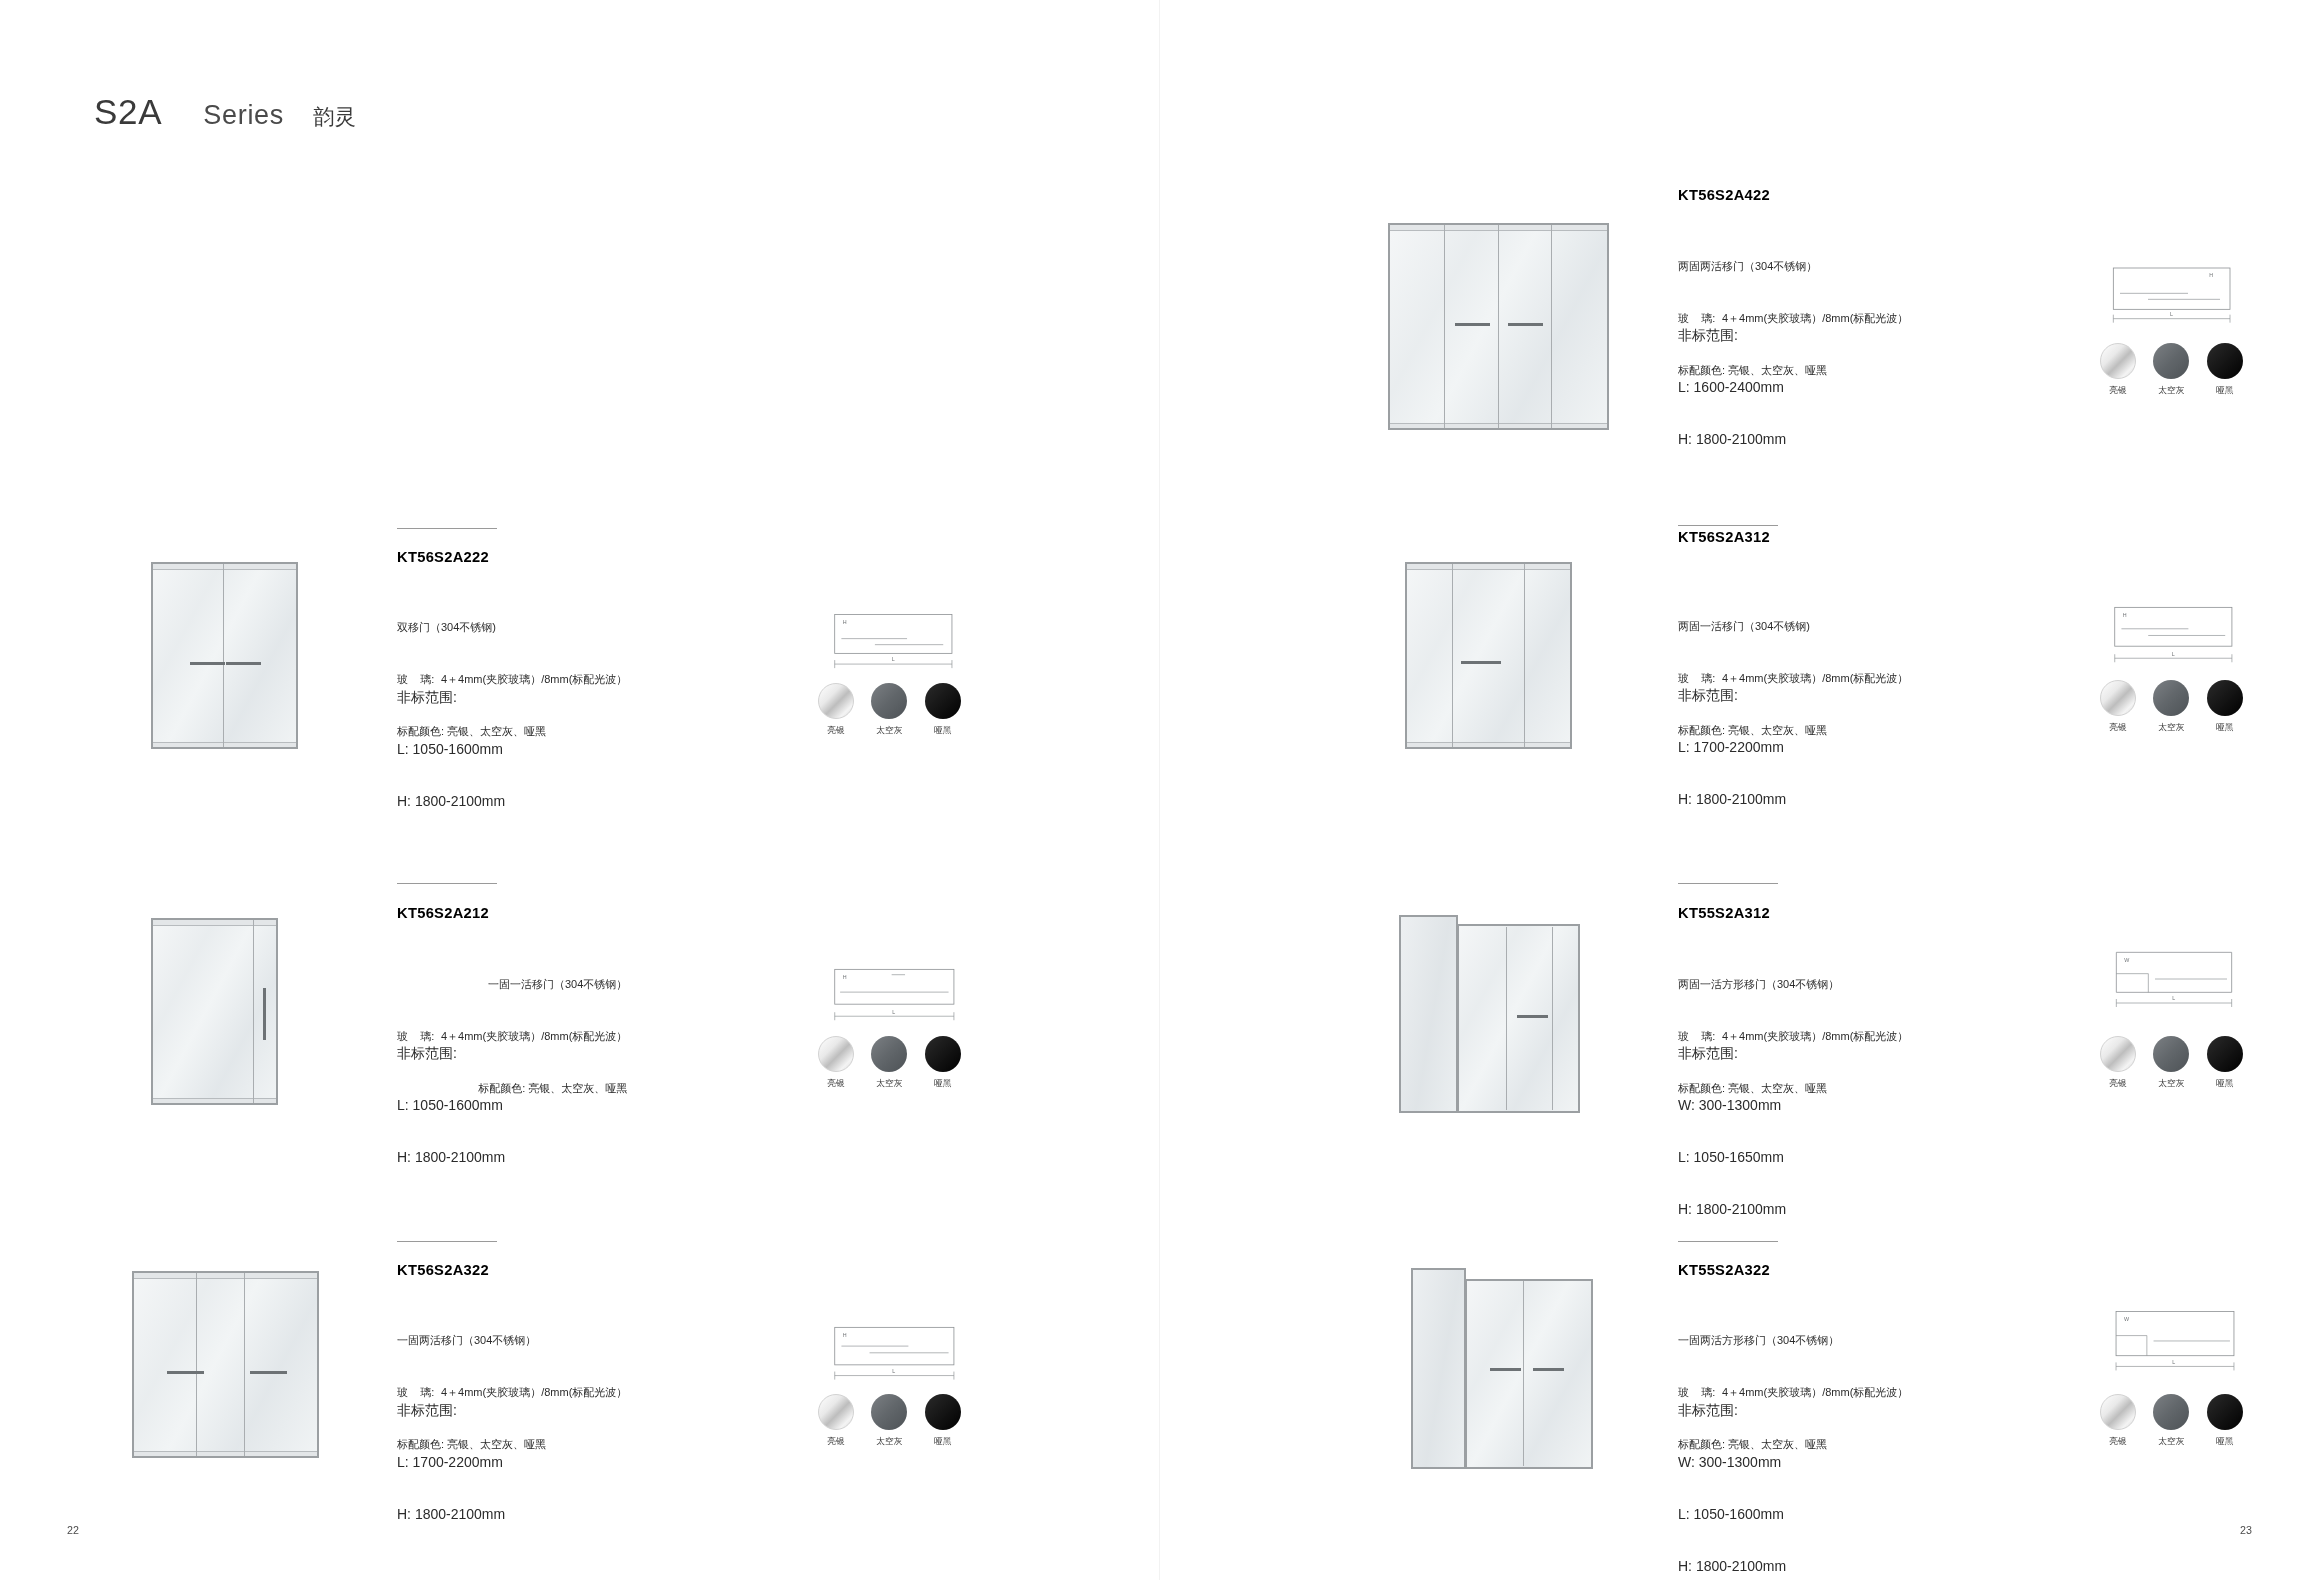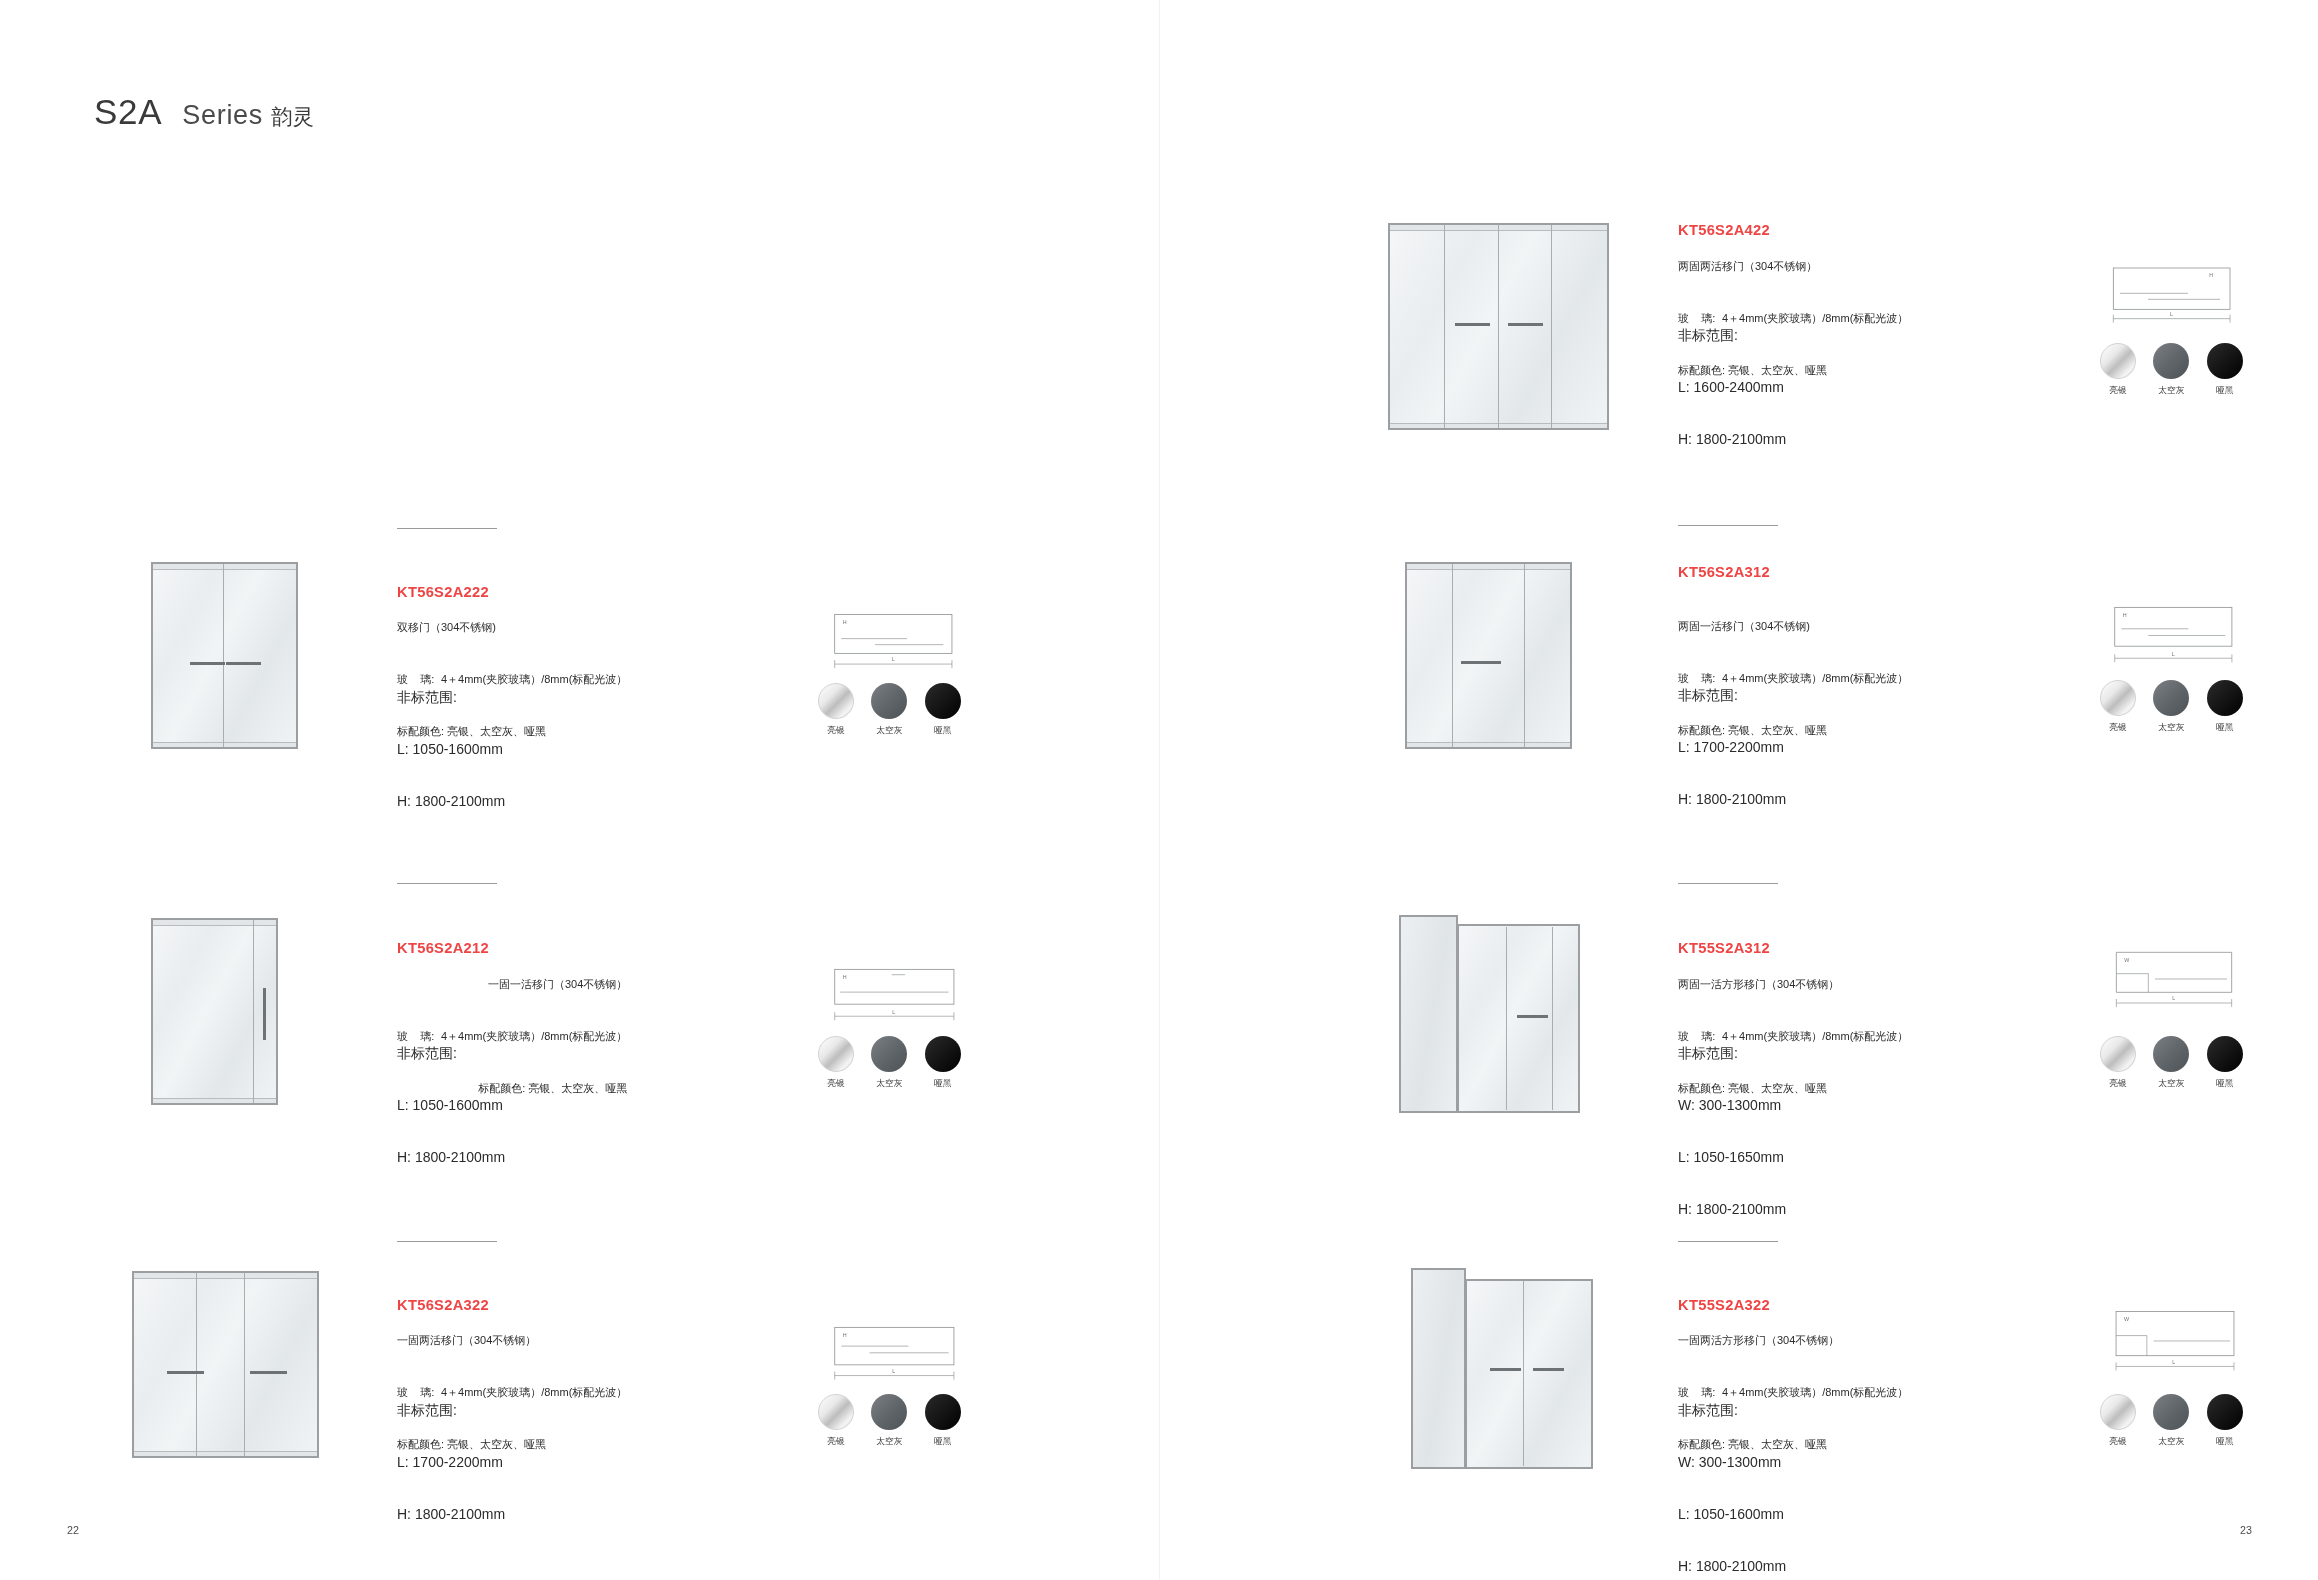--- a/index.html
+++ b/index.html
@@ -31,21 +31,21 @@
     background: #f2f2f2;
   }
 
   
   .series-header {
     position: absolute;
     left: 94px;
     top: 92px;
     display: flex;
     align-items: baseline;
-    gap: 4px;
+    gap: 25px;
     white-space: nowrap;
   }
   .series-code {
     font-size: 35px;
     font-weight: 300;
     letter-spacing: 0.7px;
     color: #3a3a3a;
   }
   .series-word {
     font-size: 27px;
@@ -69,23 +69,22 @@
     position: absolute;
     height: 0.7px;
     background: #9a9a9a;
   }
 
   .code {
     position: absolute;
     font-size: 14.7px;
     font-weight: 600;
     letter-spacing: 0.3px;
-    color: #ef4444;
+    color: #000000;
     white-space: nowrap;
-    margin-top: 35px;
   }
   .spec {
     position: absolute;
     font-size: 11px;
     line-height: 17.4px;
     color: #2b2b2b;
     white-space: pre;
   }
   .range {
     position: absolute;

